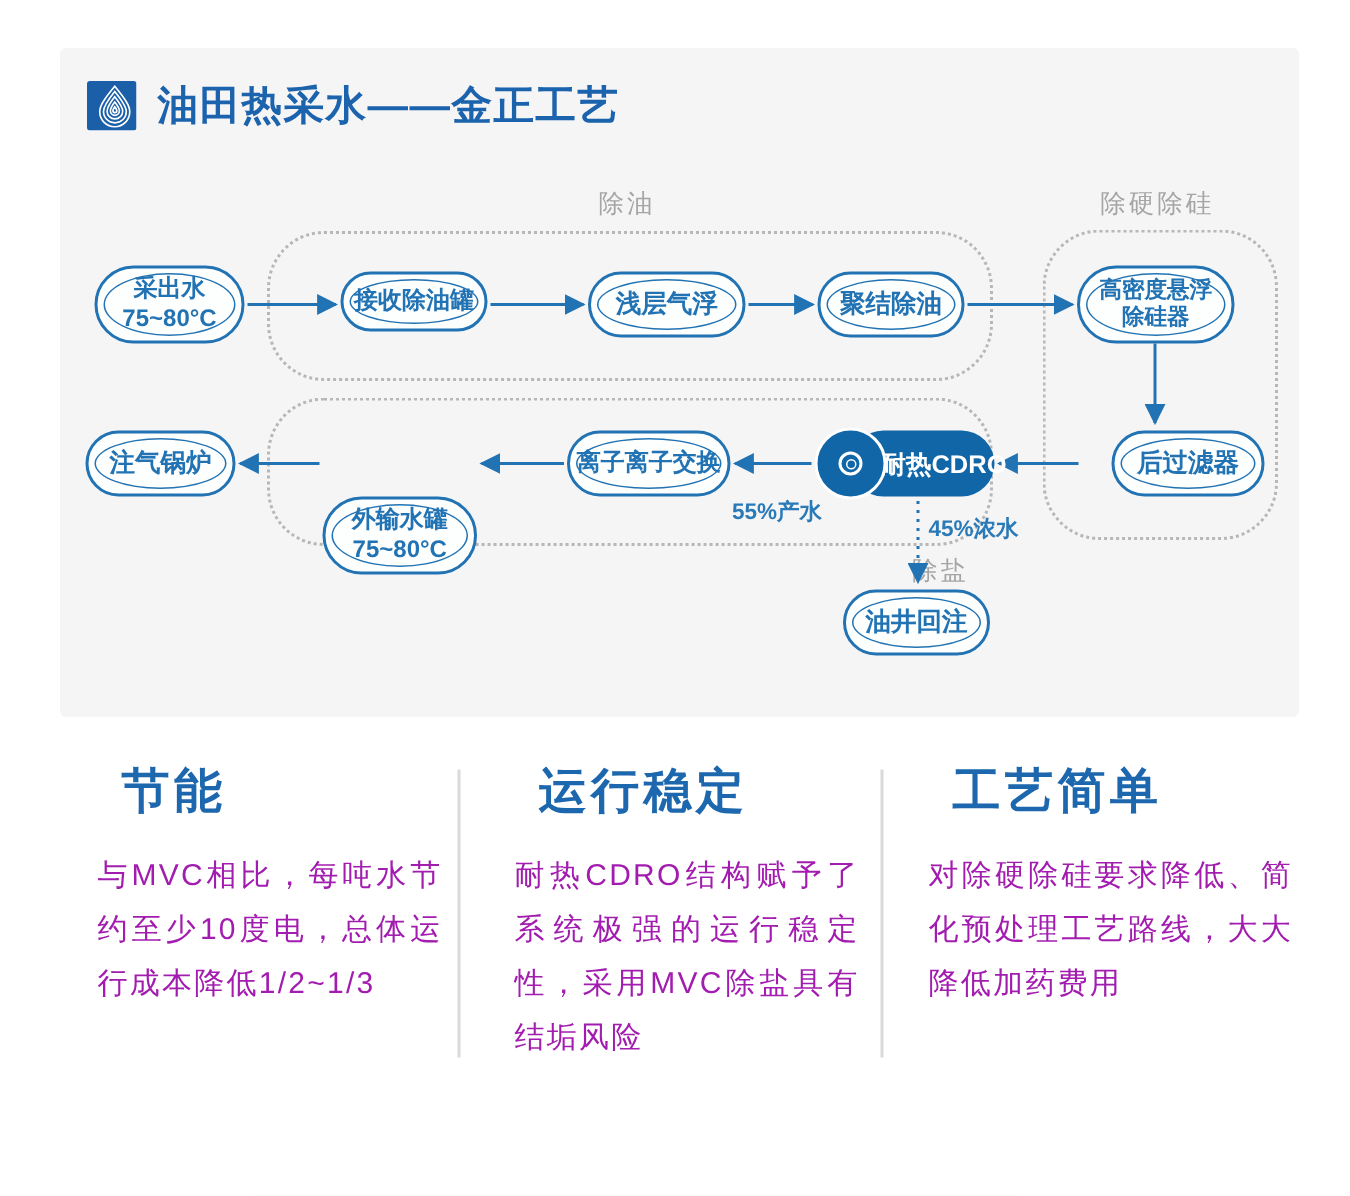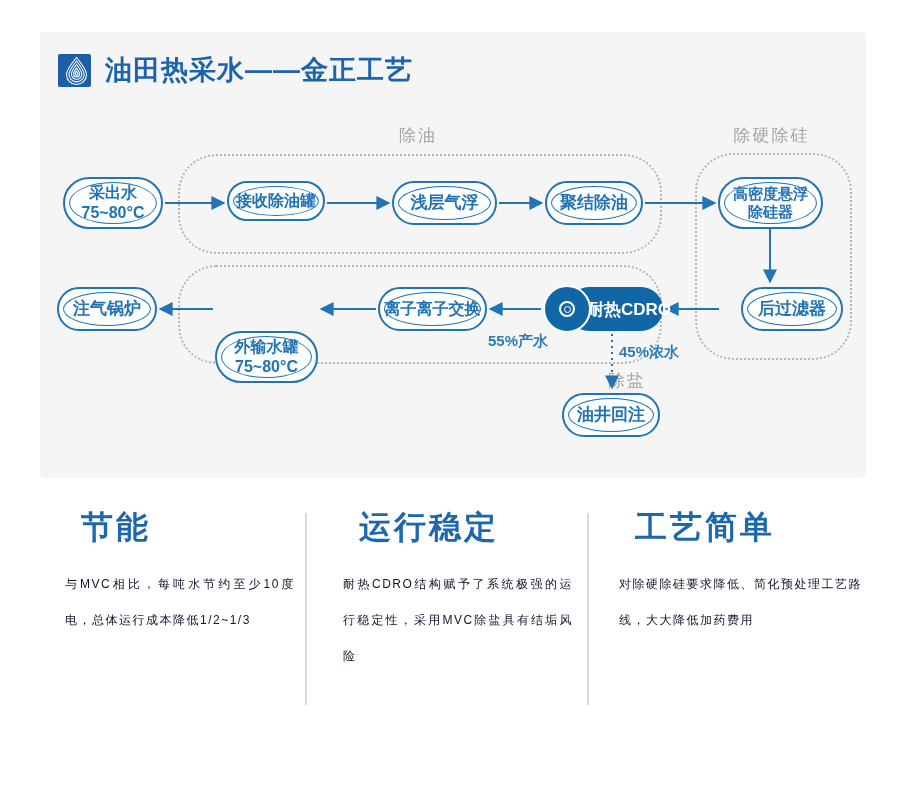--- a/index.html
+++ b/index.html
@@ -48,21 +48,21 @@
     display:flex;align-items:center;justify-content:center;z-index:2;
   }
   .ring-outer{width:16px;height:16px;border:2px solid #fff;border-radius:50%;
     display:flex;align-items:center;justify-content:center;box-sizing:border-box;}
   .ring-inner{width:7px;height:7px;border:1.5px solid #fff;border-radius:50%;box-sizing:border-box;}
   
   .flow-label{position:absolute;color:#2b7ab8;font-size:15px;font-weight:600;z-index:2;white-space:nowrap;}
   
   .feature-col{position:absolute;top:500px;}
   .feature-title{font-size:32px;font-weight:bold;color:#1c67ad;letter-spacing:3px;margin:6px 0 16px 16px;}
-  .feature-body{font-size:12px;color:#0f172a;line-height:36px;letter-spacing:1.5px;text-align:justify;}
+  .feature-body{font-size:20px;color:#a21caf;line-height:36px;letter-spacing:1.5px;text-align:justify;}
   .divider{position:absolute;top:513px;width:2px;height:192px;background:#dadada;}
 </style>
 </head>
 <body>
 
 <div class="card">
 
   <div class="brand">
     <svg class="logo" viewBox="0 0 33 33">
       <rect x="0" y="0" width="33" height="33" rx="2" fill="#1b5fa9"></rect>

